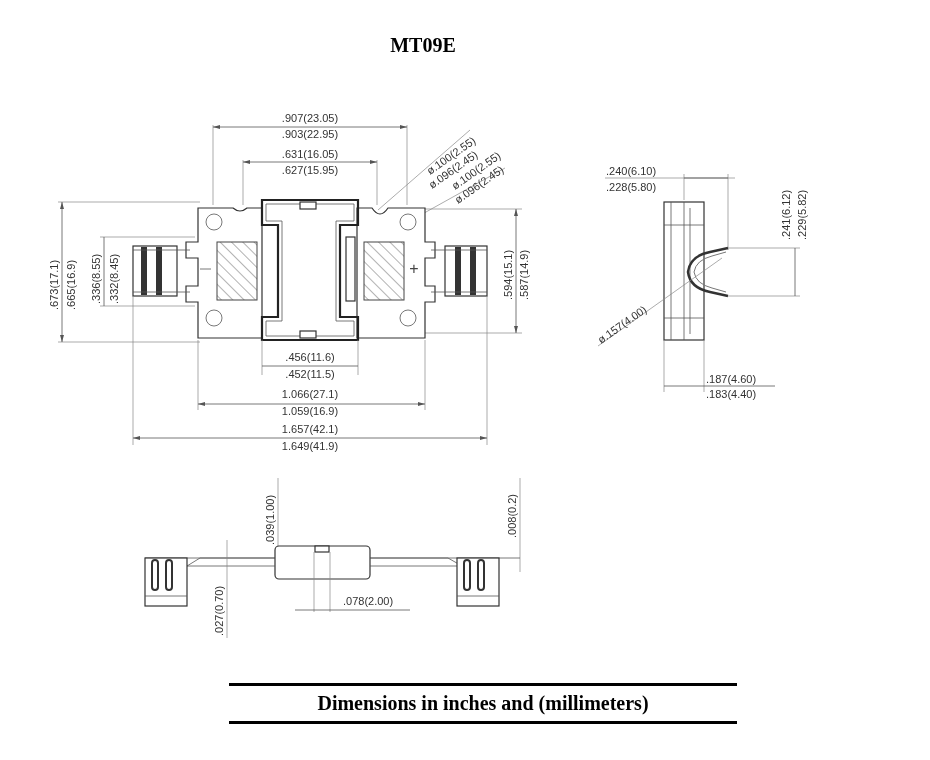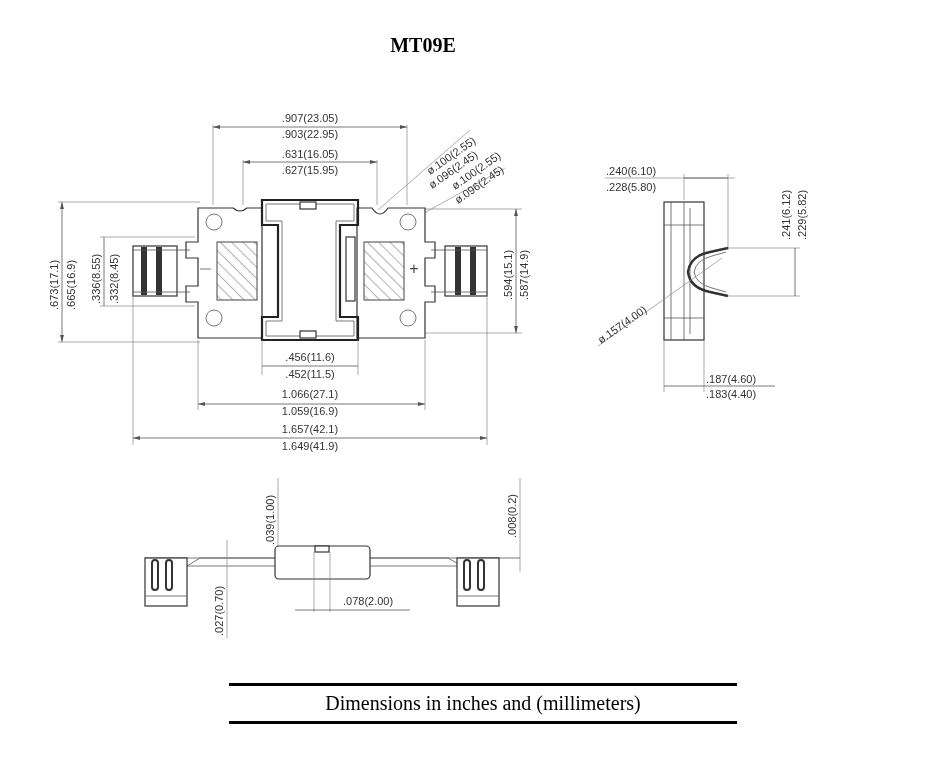--- a/index.html
+++ b/index.html
@@ -7,21 +7,21 @@
   .title { position:absolute; left:0; width:846px; top:34px; text-align:center;
            font-family:"Liberation Serif", serif; font-weight:bold; font-size:20px; color:#000; }
   svg.drawing { position:absolute; left:0; top:0; }
   .dim { font-family:"Liberation Sans", sans-serif; font-size:11px; fill:#333; }
   .ln { stroke:#555; stroke-width:0.8; fill:none; }
   .thin { stroke:#888; stroke-width:0.7; fill:none; }
   .body { stroke:#333; stroke-width:1.2; fill:#fff; }
   .thick { stroke:#222; stroke-width:2.2; fill:none; }
   .footer-rule { position:absolute; left:229px; width:508px; height:3px; background:#000; }
   .footer-text { position:absolute; left:229px; width:508px; top:692px; text-align:center;
-                 font-family:"Liberation Serif", serif; font-weight:normal; font-size:20px; color:#000; }
+                 font-family:"Liberation Serif", serif; font-weight:bold; font-size:20px; color:#000; }
 </style>
 </head>
 <body>
 
 <div class="title">MT09E</div>
 
 <svg class="drawing" width="930" height="760" viewBox="0 0 930 760">
 
   <g>
 

